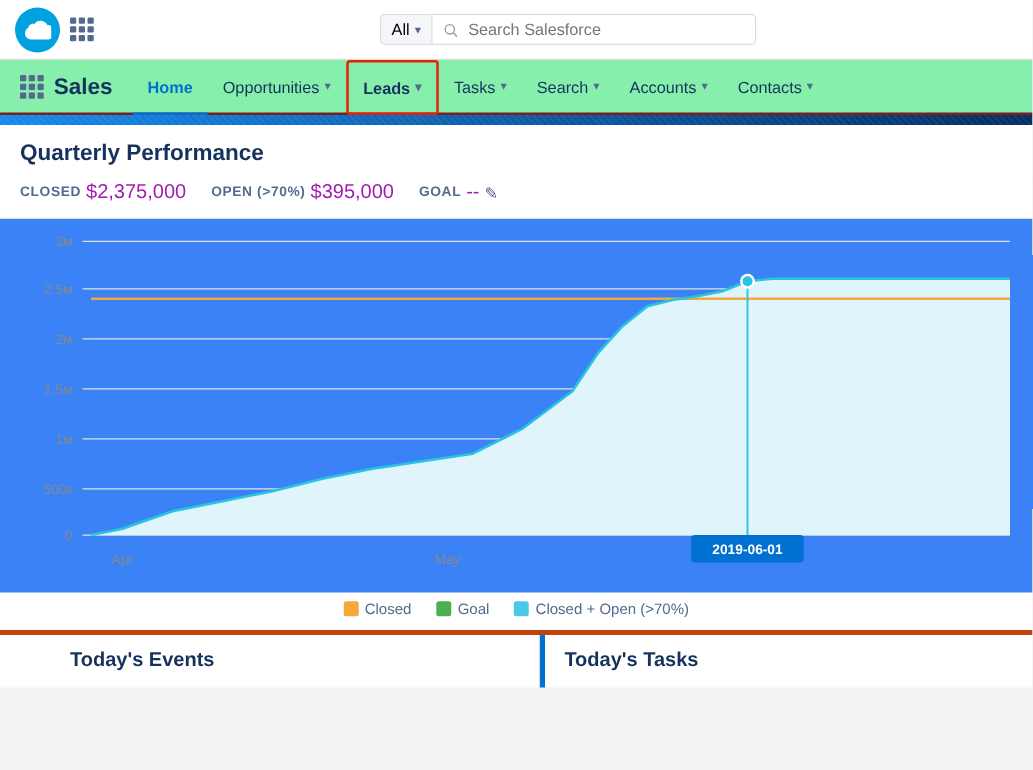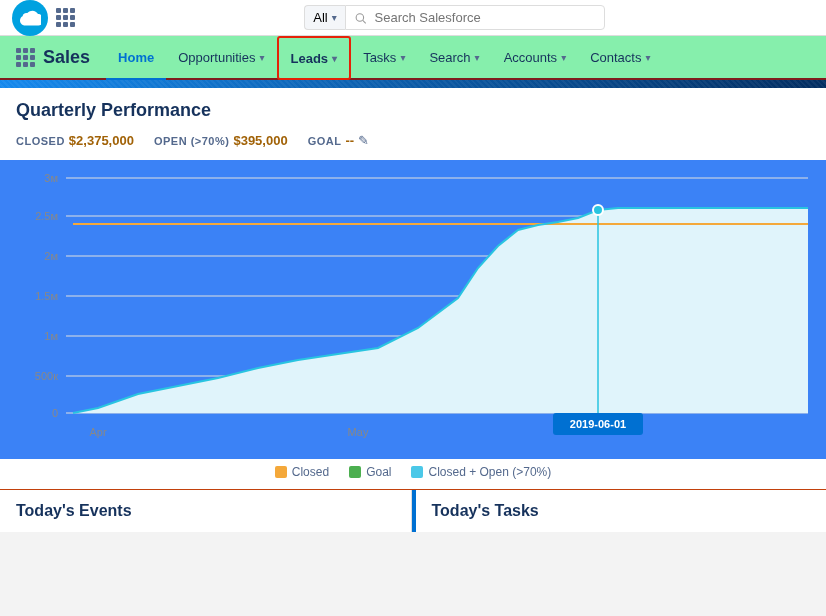--- a/index.html
+++ b/index.html
@@ -5,21 +5,21 @@
     * { box-sizing: border-box; margin: 0; padding: 0; }
     body { font-family: 'Salesforce Sans', Arial, sans-serif; font-size: 13px; background: #f3f3f3; width: 826px; height: 616px; overflow: hidden; }
 
     
     .top-bar {
       display: flex;
       align-items: center;
       background: #fff;
       border-bottom: 1px solid #ddd;
       padding: 0 12px;
-      height: 36px;
+      height: 48px;
       gap: 8px;
     }
     .salesforce-logo {
       width: 36px;
       height: 36px;
       border-radius: 50%;
       background: #00A1E0;
       display: flex;
       align-items: center;
       justify-content: center;
@@ -172,23 +172,23 @@
       gap: 20px;
     }
     .metric-label {
       font-size: 11px;
       font-weight: bold;
       color: #54698d;
       text-transform: uppercase;
       letter-spacing: 0.5px;
     }
     .metric-value {
-      font-size: 13px;
-      font-weight: bold;
-      color: #a16207;
+      font-size: 16px;
+      font-weight: normal;
+      color: #a21caf;
       margin-left: 4px;
     }
     .metric-group {
       display: flex;
       align-items: center;
     }
     .goal-edit {
       cursor: pointer;
       color: #54698d;
       margin-left: 4px;
@@ -224,22 +224,23 @@
     }
     .legend-dot {
       width: 12px;
       height: 12px;
       border-radius: 2px;
     }
 
     
     .bottom-panels {
       display: flex;
-      border-top: 1px solid #c2410c;
-      background: #fff;
+      border-top: 4px solid #c2410c;
+      background: #fff;
+      padding-left: 40px;
     }
     .bottom-panel {
       flex: 1;
       padding: 12px 16px;
       border-right: 1px solid #ddd;
     }
     .bottom-panel:last-child { border-right: none; }
     .bottom-panel-title {
       font-size: 16px;
       font-weight: bold;

